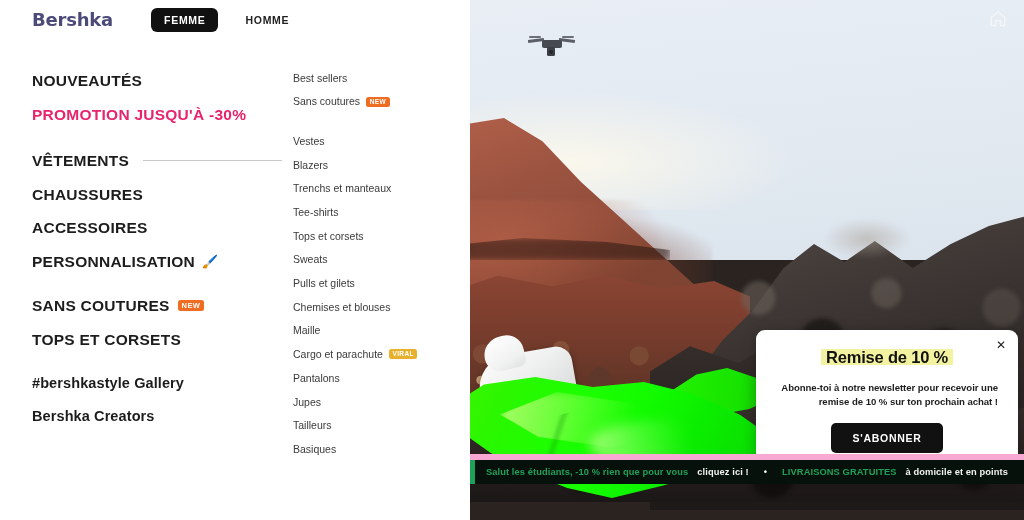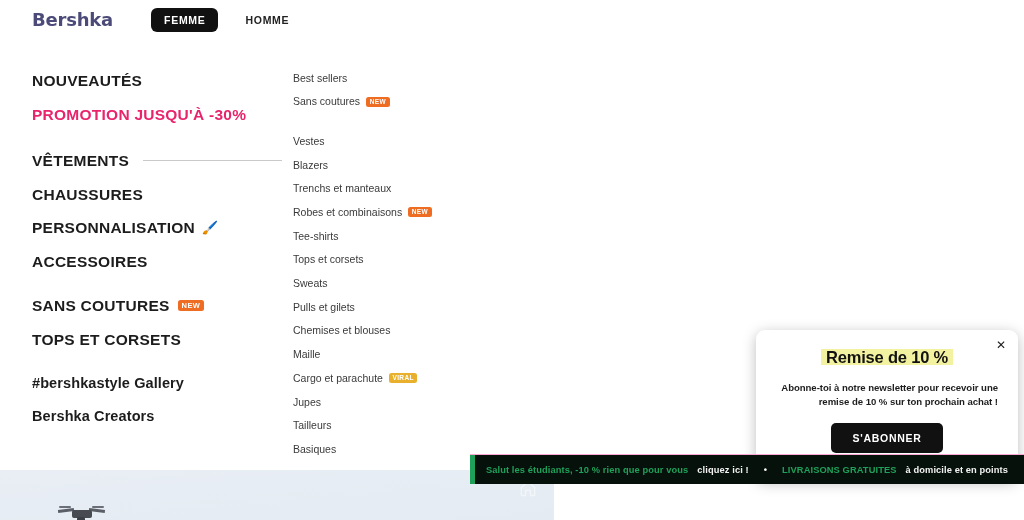--- a/index.html
+++ b/index.html
@@ -3,21 +3,21 @@
 <meta charset="utf-8">
 <style>
   * { box-sizing: border-box; margin: 0; padding: 0; }
   html, body {
     width: 1024px; height: 520px;
     overflow: hidden;
     background: #ffffff;
     font-family: "Liberation Sans", sans-serif;
     -webkit-font-smoothing: antialiased;
   }
-  .page { position: relative; width: 1024px; height: 484px; display: flex; flex-direction: column; }
+  .page { position: relative; width: 1024px; height: 484px; display: flex; }
 
   
   .left-panel {
     position: relative;
     width: 470px; height: 520px;
     background: #ffffff;
     overflow: hidden;
     flex: 0 0 470px;
   }
 
@@ -266,21 +266,21 @@
     padding: 9px 22px; border-radius: 5px; cursor: pointer;
   }
 
   
   .banner {
     position: absolute; left: 470px; bottom: 0;
     width: 554px; height: 30px;
     background: #07110b;
     display: flex; align-items: center; justify-content: center;
     gap: 9px; overflow: hidden; white-space: nowrap;
-    border-top: 1px solid #f9a8d4;
+    border-top: 6px solid #f9a8d4;
   }
   .banner span { font-size: 9.3px; font-weight: 700; letter-spacing: 0.1px; }
   .b-green { color: #1fa05a; }
   .b-white { color: #f2f2f2; }
   .b-dot { color: #ffffff; font-size: 9px; padding: 0 6px; }
   .banner-edge { position: absolute; left: 0; top: 0; width: 5px; height: 100%; background: #1fa05a; }
 </style>
 </head>
 <body>
 
@@ -307,26 +307,26 @@
       <div class="spacer-md"></div>
 
       <div class="ni">
         <span>VÊTEMENTS</span>
         <span class="rule"></span>
       </div>
       <div class="ni">
         <span>CHAUSSURES</span>
       </div>
       <div class="ni">
+        <span>ACCESSOIRES</span>
+      </div>
+      <div class="ni">
         <span>PERSONNALISATION</span>
         <span class="emoji">🖌️</span>
       </div>
-      <div class="ni">
-        <span>ACCESSOIRES</span>
-      </div>
 
       <div class="spacer-sm"></div>
 
       <div class="ni">
         <span>SANS COUTURES</span>
         <span class="badge">NEW</span>
       </div>
       <div class="ni">
         <span>TOPS ET CORSETS</span>
       </div>
@@ -355,44 +355,43 @@
       <div class="si">
         <span>Vestes</span>
       </div>
       <div class="si">
         <span>Blazers</span>
       </div>
       <div class="si">
         <span>Trenchs et manteaux</span>
       </div>
       <div class="si">
-        <span>Robes et combinaisons</span>
-        <span class="badge sm">NEW</span>
-      </div>
-      <div class="si">
         <span>Tee-shirts</span>
       </div>
       <div class="si">
         <span>Tops et corsets</span>
       </div>
       <div class="si">
         <span>Sweats</span>
       </div>
       <div class="si">
         <span>Pulls et gilets</span>
       </div>
       <div class="si">
         <span>Chemises et blouses</span>
       </div>
       <div class="si">
         <span>Maille</span>
       </div>
       <div class="si">
         <span>Cargo et parachute</span>
         <span class="badge viral sm">VIRAL</span>
+      </div>
+      <div class="si">
+        <span>Pantalons</span>
       </div>
       <div class="si">
         <span>Jupes</span>
       </div>
       <div class="si">
         <span>Tailleurs</span>
       </div>
       <div class="si">
         <span>Basiques</span>
       </div>

